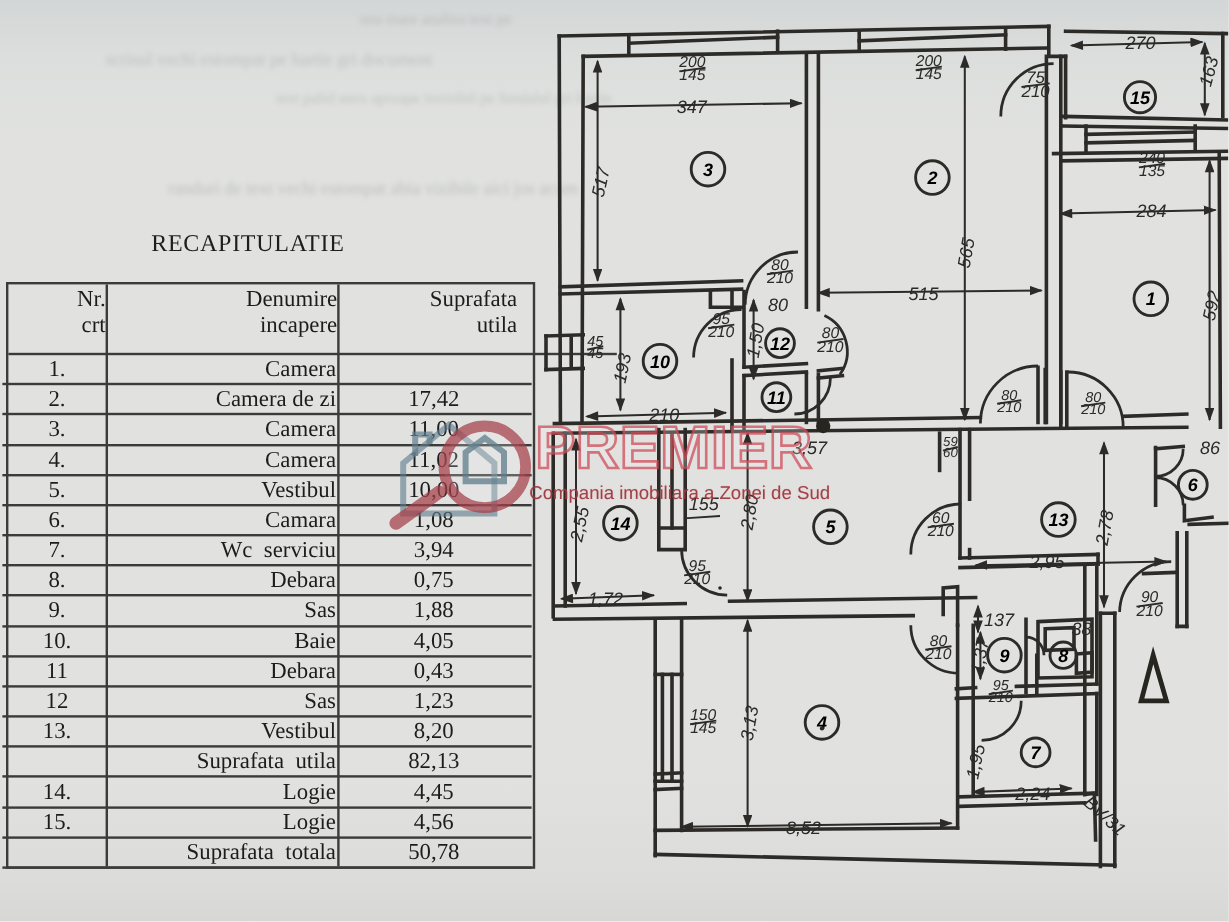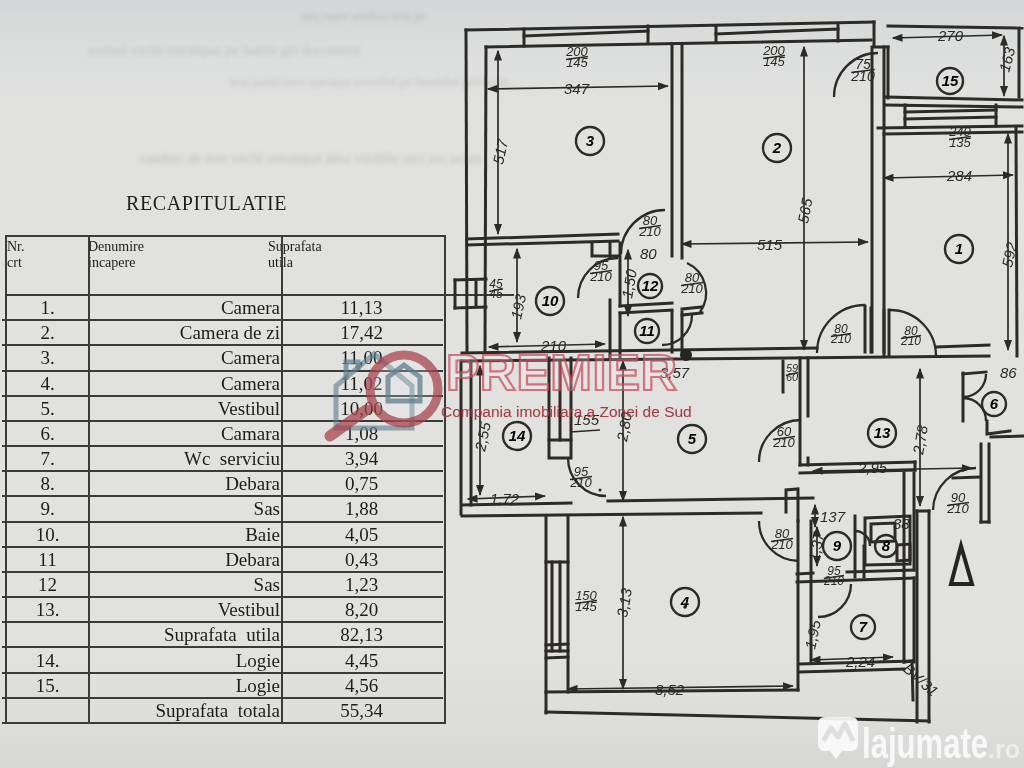--- a/index.html
+++ b/index.html
@@ -15,21 +15,21 @@
   font-size:20px;color:#1e1e1e;letter-spacing:0.6px}
 #tbl{position:absolute;left:5px;top:235px;width:437px;height:485px;
   border:2px solid #3b3b39;font-family:"Liberation Serif",serif;color:#1c1c1c}
 #tbl .v1{position:absolute;left:81px;top:0;width:2px;height:485px;background:#3b3b39}
 #tbl .v2{position:absolute;left:274px;top:0;width:2px;height:485px;background:#3b3b39}
 .row{position:absolute;left:-5px;width:441px;height:23.2px;border-bottom:2px solid #3b3b39;font-size:19px}
 .row span{position:absolute;top:1px;white-space:nowrap}
 .cn{left:5px;width:81px;text-align:center}
 .cd{left:86px;width:192px;text-align:right}
 .cs{left:278px;width:163px;text-align:center}
-.hdr{position:absolute;left:0;top:0;width:507px;height:57px;border-bottom:2px solid #3b3b39;font-size:14px;text-align:left}
+.hdr{position:absolute;left:0;top:0;width:507px;height:57px;border-bottom:2px solid #3b3b39;font-size:19px;text-align:right}
 #wmq{position:absolute;left:322px;top:338px;width:130px;height:105px}
 #wmp{position:absolute;left:446px;top:349px;width:270px;height:52px;
   font-weight:bold;font-size:50px;line-height:48px;letter-spacing:0.5px;
   color:rgba(240,240,238,0.25);-webkit-text-stroke:2.2px rgba(206,70,84,0.72);
   font-family:"Liberation Sans",sans-serif}
 #wms{position:absolute;left:441px;top:403px;width:260px;
   font-weight:normal;font-size:15.5px;color:rgba(148,43,53,0.85);
   text-shadow:0 0 1px rgba(225,130,130,0.55);white-space:nowrap}
 #lj{position:absolute;left:812px;top:714px;width:212px;height:54px}
 </style>
@@ -48,21 +48,20 @@
     <div class="hdr">
       <span style="position:absolute;left:0;top:2px;width:81px">Nr.<br>crt</span>
       <span style="position:absolute;left:81px;top:2px;width:193px">Denumire<br>incapere</span>
       <span style="position:absolute;left:261px;top:2px;width:163px">Suprafata<br>utila</span>
     </div>
     <div class="v1"></div>
       <div class="v2"></div>
     <div class="row" style="top:59.0px">
         <span class="cn">1.</span>
         <span class="cd">Camera</span>
-        <span class="cs">11,13</span>
       </div>
     <div class="row" style="top:84.2px">
         <span class="cn">2.</span>
         <span class="cd">Camera de zi</span>
         <span class="cs">17,42</span>
       </div>
     <div class="row" style="top:109.4px">
         <span class="cn">3.</span>
         <span class="cd">Camera</span>
         <span class="cs">11,00</span>
@@ -128,21 +127,21 @@
         <span class="cs">4,45</span>
       </div>
     <div class="row" style="top:436.7px">
         <span class="cn">15.</span>
         <span class="cd">Logie</span>
         <span class="cs">4,56</span>
       </div>
     <div class="row" style="top:461.9px">
         <span class="cn"></span>
         <span class="cd">Suprafata&nbsp; totala</span>
-        <span class="cs">55,34</span>
+        <span class="cs">50,78</span>
       </div>
   </div>
 
   <svg id="plan" width="1024" height="768" viewBox="0 0 1024 768" style="position:absolute;left:0;top:0">
   <defs>
         <marker id="ae" markerUnits="userSpaceOnUse" markerWidth="12" markerHeight="9" refX="10" refY="4" orient="auto">
           <path d="M0,0 L11,4 L0,8 Z" fill="#2c2b28"></path>
         </marker>
         <marker id="ar" markerUnits="userSpaceOnUse" markerWidth="12" markerHeight="9" refX="1.5" refY="4" orient="auto">
           <path d="M11,0 L0,4 L11,8 Z" fill="#2c2b28"></path>
@@ -453,23 +452,13 @@
       <path d="M14,48 L52,16 L90,48 L90,90 L14,90 Z" fill="none" stroke="rgba(95,125,140,0.62)" stroke-width="5"></path>
       <path d="M24,42 L24,24 L36,24 L36,32" fill="none" stroke="rgba(95,125,140,0.7)" stroke-width="5"></path>
       <circle cx="82" cy="51" r="34" fill="rgba(235,237,236,0.22)" stroke="rgba(165,62,72,0.72)" stroke-width="9"></circle>
       <path d="M44,72 L8,98" stroke="rgba(165,62,72,0.72)" stroke-width="11" stroke-linecap="round"></path>
       <path d="M66,39 L82,27 L98,39 L98,63 L66,63 Z" fill="none" stroke="rgba(95,125,140,0.75)" stroke-width="5"></path>
     </svg>
   </div>
   <div id="wmp">PREMIER</div>
   <div id="wms">Compania imobiliara a Zonei de Sud</div>
 
-  <div id="lj">
-    <svg width="212" height="54" viewBox="0 0 212 54">
-      <path d="M6,10 Q6,3 13,3 L39,3 Q46,3 46,10 L46,30 Q46,37 39,37 L30,37 L24,45 L18,37 L13,37 Q6,37 6,30 Z" fill="rgba(250,250,250,0.93)"></path>
-      <path d="M11,27 L19,14 L26,23 L33,10 L41,27" fill="none" stroke="#dfe0de" stroke-width="5" stroke-linejoin="round"></path>
-      <g transform="translate(50,44) scale(0.74,1)">
-        <text x="0" y="0" font-family="Liberation Sans,sans-serif" font-weight="bold" font-size="42" fill="rgba(250,250,250,0.93)">lajumate</text>
-      </g>
-      <text x="176" y="44" font-family="Liberation Sans,sans-serif" font-weight="bold" font-size="25" fill="rgba(244,245,244,0.72)">.ro</text>
-    </svg>
-  </div>
 </div>
 
 </body></html>

